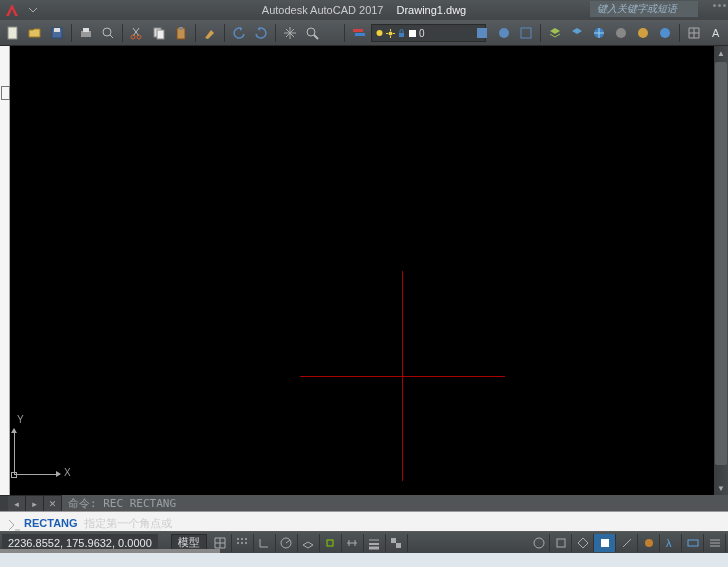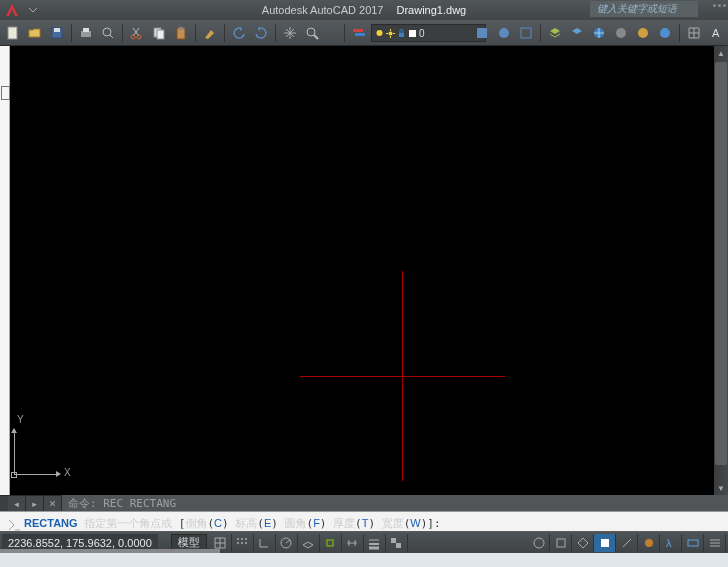--- a/index.html
+++ b/index.html
@@ -293,21 +293,20 @@
       <span>命令: REC RECTANG</span>
     </div>
   </div>
 
   <div class="cmdline-row">
     <svg class="prompt" width="14" height="12">
         <path d="M1 1 L6 6 L1 11" stroke="#888" fill="none"></path>
         <line x1="7" y1="11" x2="12" y2="11" stroke="#888"></line>
       </svg>
     <span class="label"><b>RECTANG</b>&nbsp;<span>指定第一个角点或</span>&nbsp;</span>
-    <span class="opts">[<span>倒角</span>(<span class="k">C</span>) <span>标高</span>(<span class="k">E</span>) <span>圆角</span>(<span class="k">F</span>) <span>厚度</span>(<span class="k">T</span>) <span>宽度</span>(<span class="k">W</span>)]:</span>
   </div>
 
   <div class="statusbar">
     <div class="coords">2236.8552, 175.9632, 0.0000</div>
     <div class="model-btn">模型</div>
     <div class="sbtn">
         <svg width="14" height="14">
           <path d="M2 2h10v10h-10z M2 7h10 M7 2v10" stroke="#aaa" fill="none"></path>
         </svg>
       </div>

